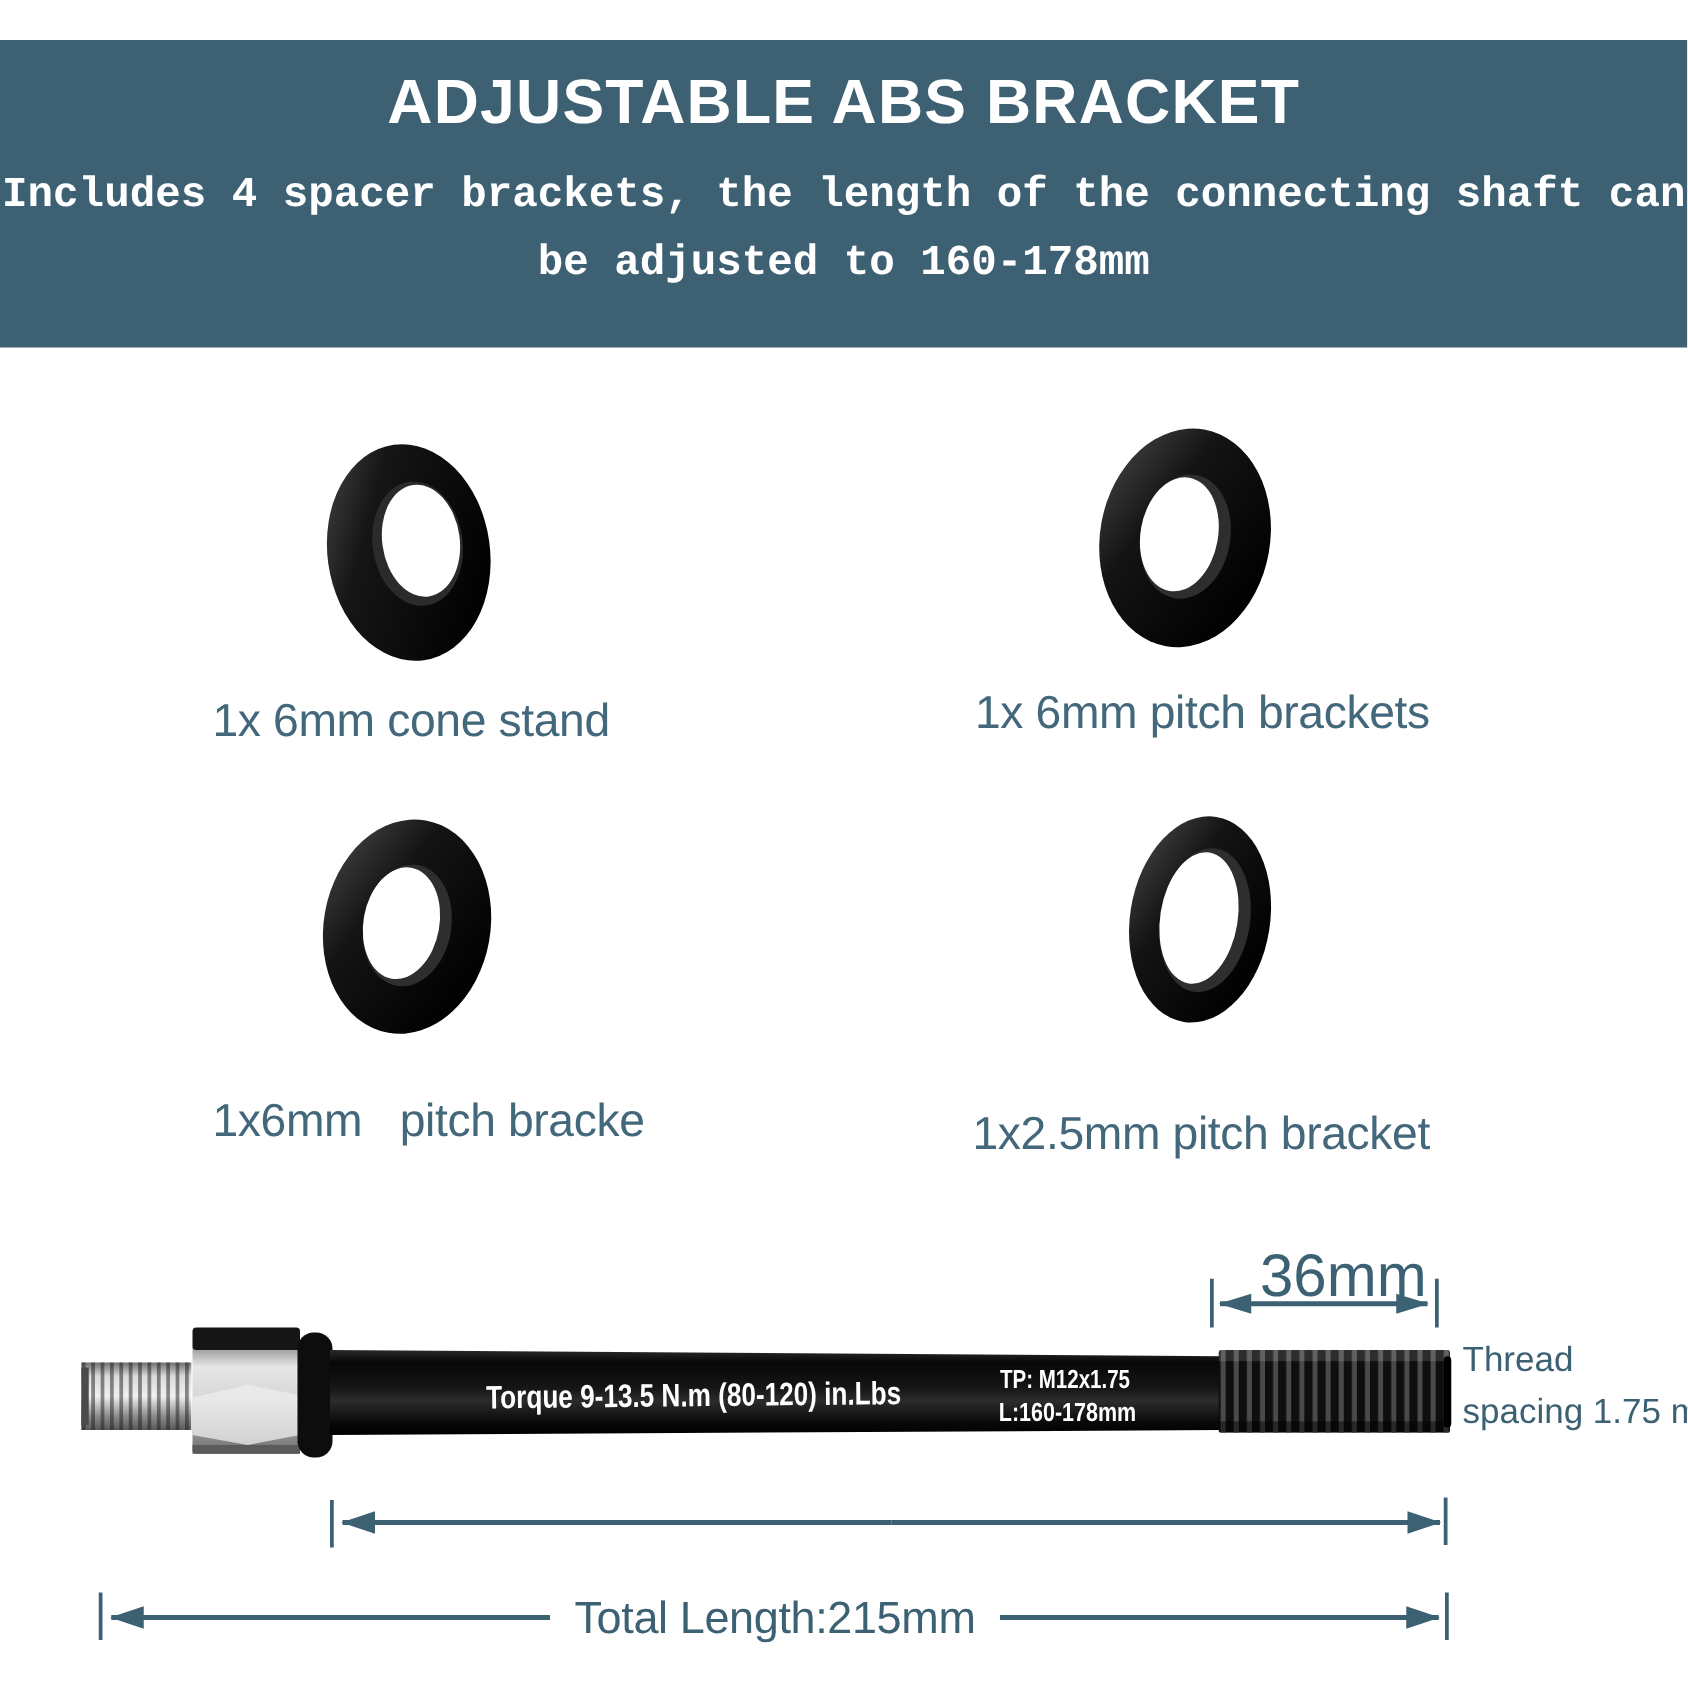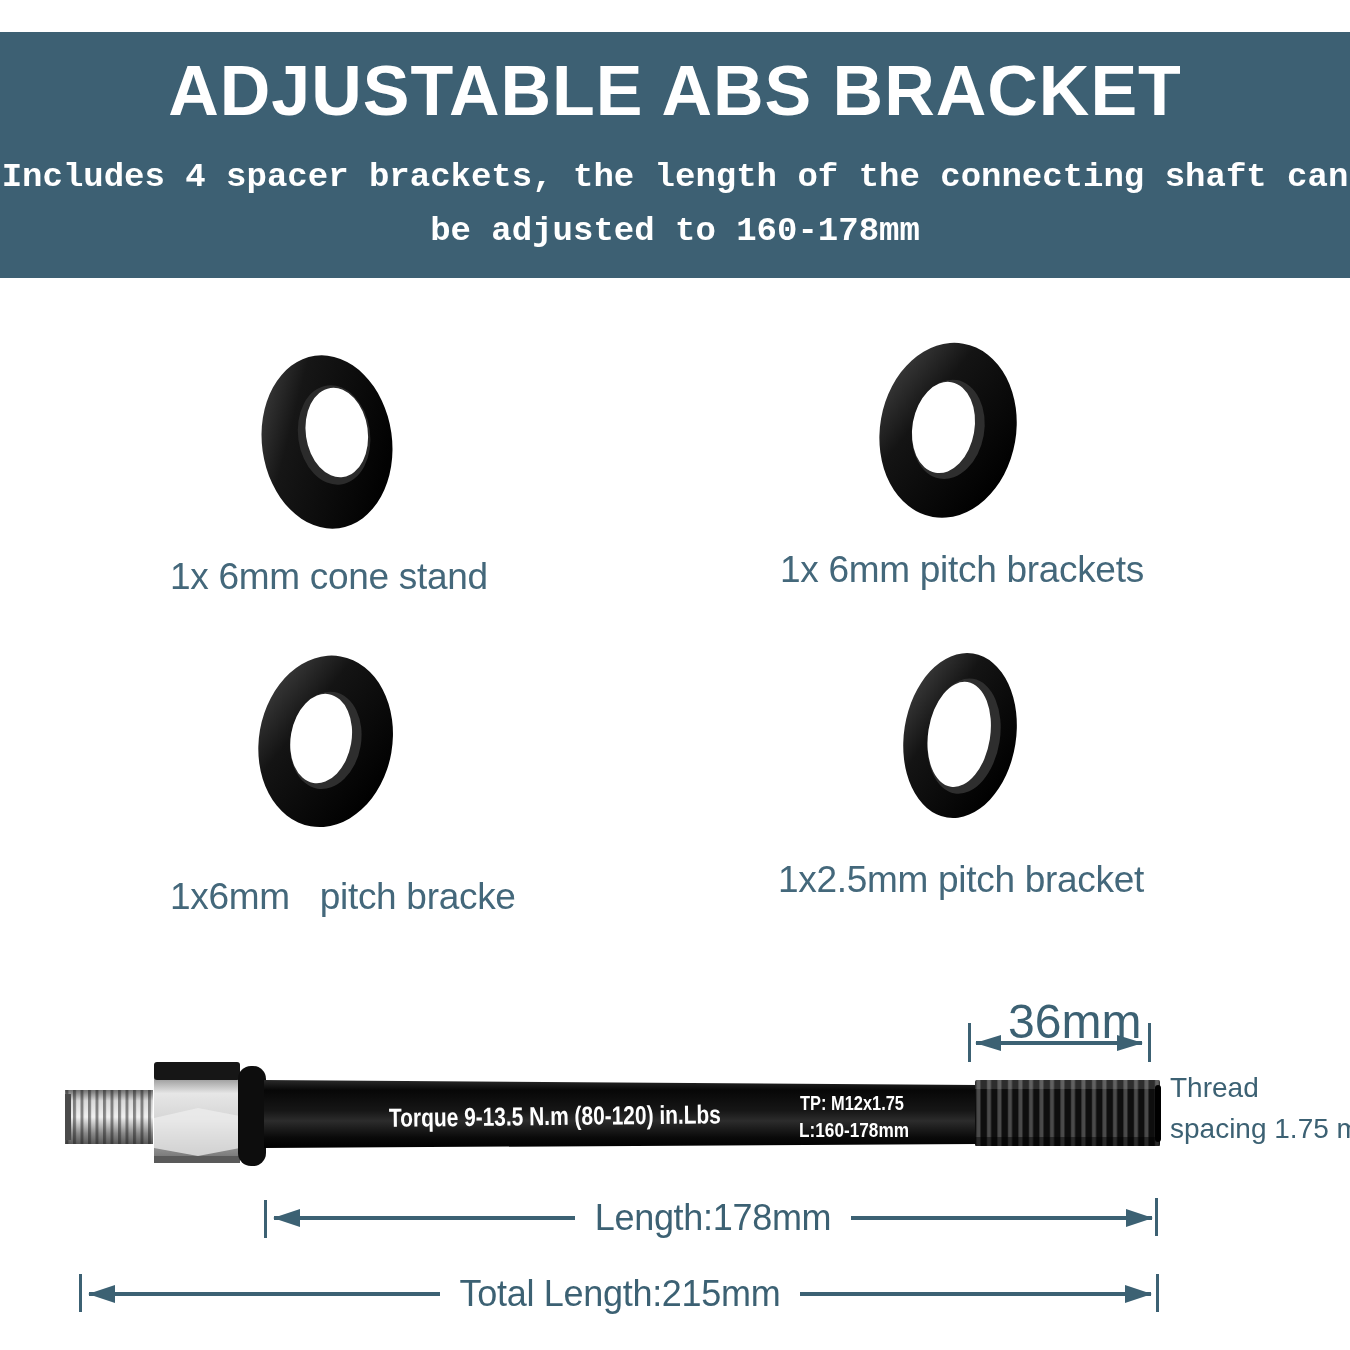--- a/index.html
+++ b/index.html
@@ -7,21 +7,21 @@
     position:relative;width:1350px;height:1350px;overflow:hidden;
     font-family:"Liberation Sans",sans-serif;background:#ffffff;
     --accent:#3c6173;--labelc:#44687b;
   }
   
   .banner{
     position:absolute;left:0;top:32px;width:1350px;height:246px;
     background:#3d6073;display:flex;flex-direction:column;align-items:center;
   }
   .banner-title{
-    margin-top:24px;font-size:70px;line-height:1;font-weight:bold;
+    margin-top:24px;font-size:50px;line-height:1;font-weight:bold;
     color:#ffffff;letter-spacing:1px;white-space:nowrap;
   }
   .banner-sub{
     margin-top:24px;font-size:34px;line-height:1.6;font-weight:bold;
     color:#ffffff;text-align:center;white-space:nowrap;font-family:Liberation Mono, monospace;
   }
   
   .part-img{position:absolute;}
   .part-label{
     position:absolute;font-size:37px;color:var(--labelc);
@@ -128,21 +128,21 @@
   </svg>
   <div class="part-label" style="left:170px;top:876px">1x6mm   pitch bracke</div>
 
   <svg class="part-img" style="left:901px;top:651px" width="124" height="171" viewBox="0 0 124 171">
     <g transform="rotate(9 62 85)">
       <ellipse cx="59" cy="85" rx="56" ry="83" fill="url(#ringG)"></ellipse>
       <ellipse cx="63" cy="85" rx="36" ry="58" fill="#2e2e2e"></ellipse>
       <ellipse cx="58" cy="84" rx="31" ry="53" fill="#ffffff"></ellipse>
     </g>
   </svg>
-  <div class="part-label" style="left:778px;top:859px">1x2.5mm pitch bracket</div>
+  <div class="part-label" style="left:778px;top:886px">1x2.5mm pitch bracket</div>
 
   <svg class="axle-svg" width="1106" height="126" viewBox="0 0 1106 126">
 
     <g>
       <rect x="7" y="34" width="88" height="54" fill="url(#tipG)"></rect>
       <rect x="7" y="34" width="88" height="54" fill="url(#tipThr)"></rect>
       <rect x="7" y="38" width="6" height="46" fill="#4a4a4a"></rect>
     </g>
 
     <g>
@@ -175,21 +175,20 @@
 
   <div class="thread-note">
     <div>Thread</div>
     <div>spacing 1.75 mm</div>
   </div>
 
   <div class="tick" style="left:264px;top:1200px;height:38px"></div>
   <div class="tick" style="left:1155px;top:1198px;height:38px"></div>
   <div class="dim-row" style="left:274px;top:1194px;width:878px">
     <div class="seg head-left"></div>
-    <div class="dim-text">Length:178mm</div>
     <div class="seg head-right"></div>
   </div>
 
   <div class="tick" style="left:79px;top:1274px;height:38px"></div>
   <div class="tick" style="left:1156px;top:1274px;height:38px"></div>
   <div class="dim-row" style="left:89px;top:1270px;width:1062px">
     <div class="seg head-left"></div>
     <div class="dim-text">Total Length:215mm</div>
     <div class="seg head-right"></div>
   </div>

